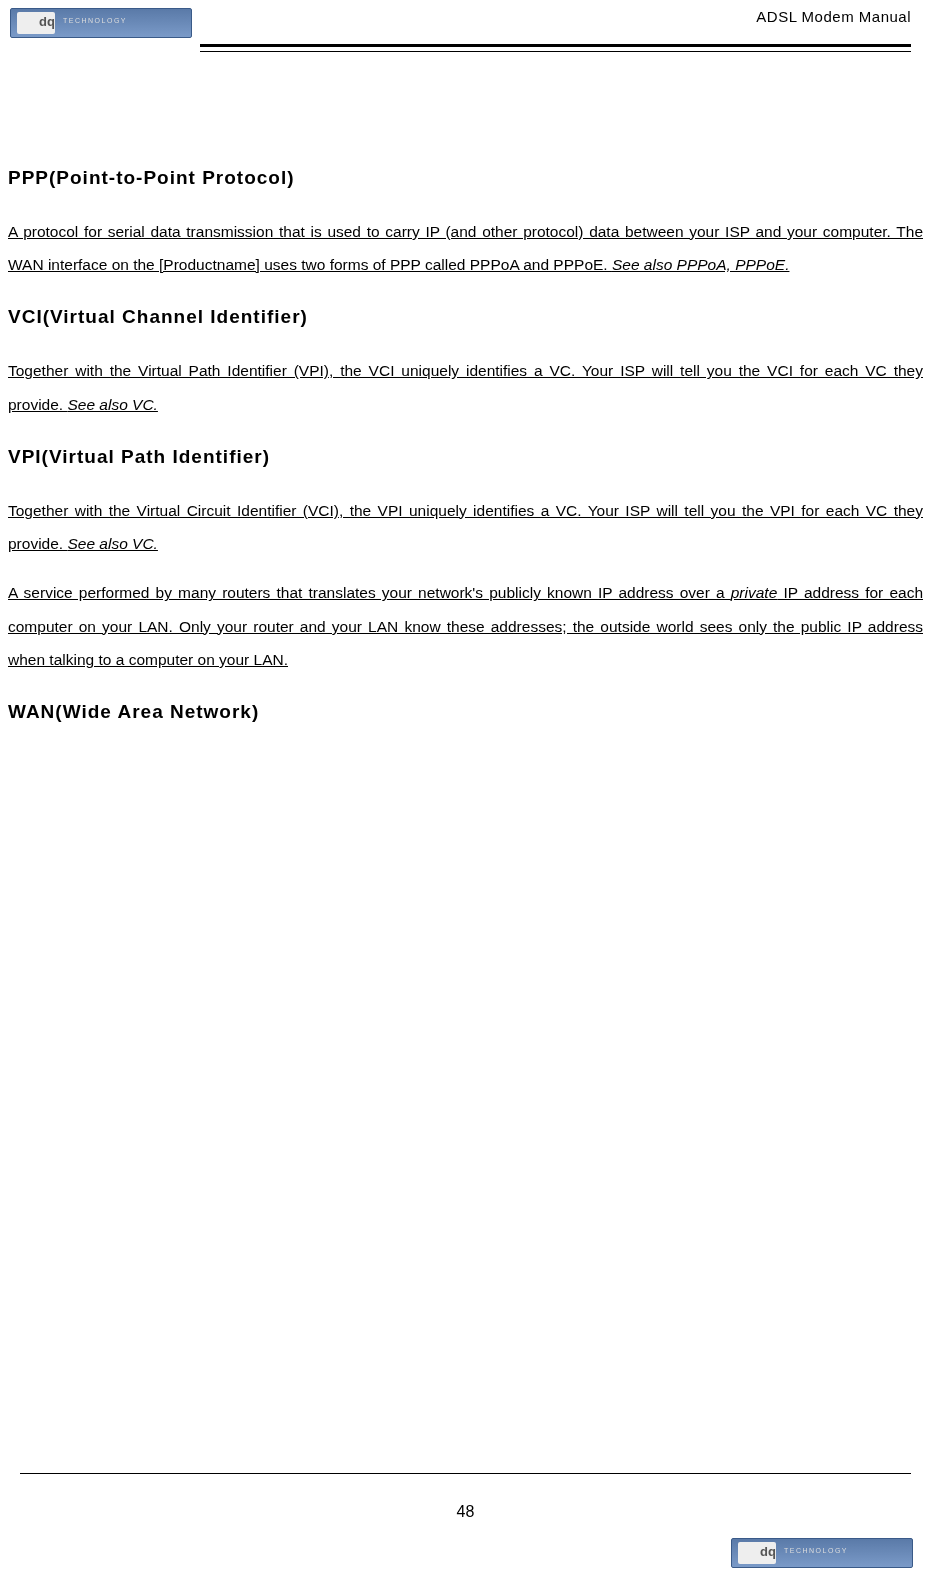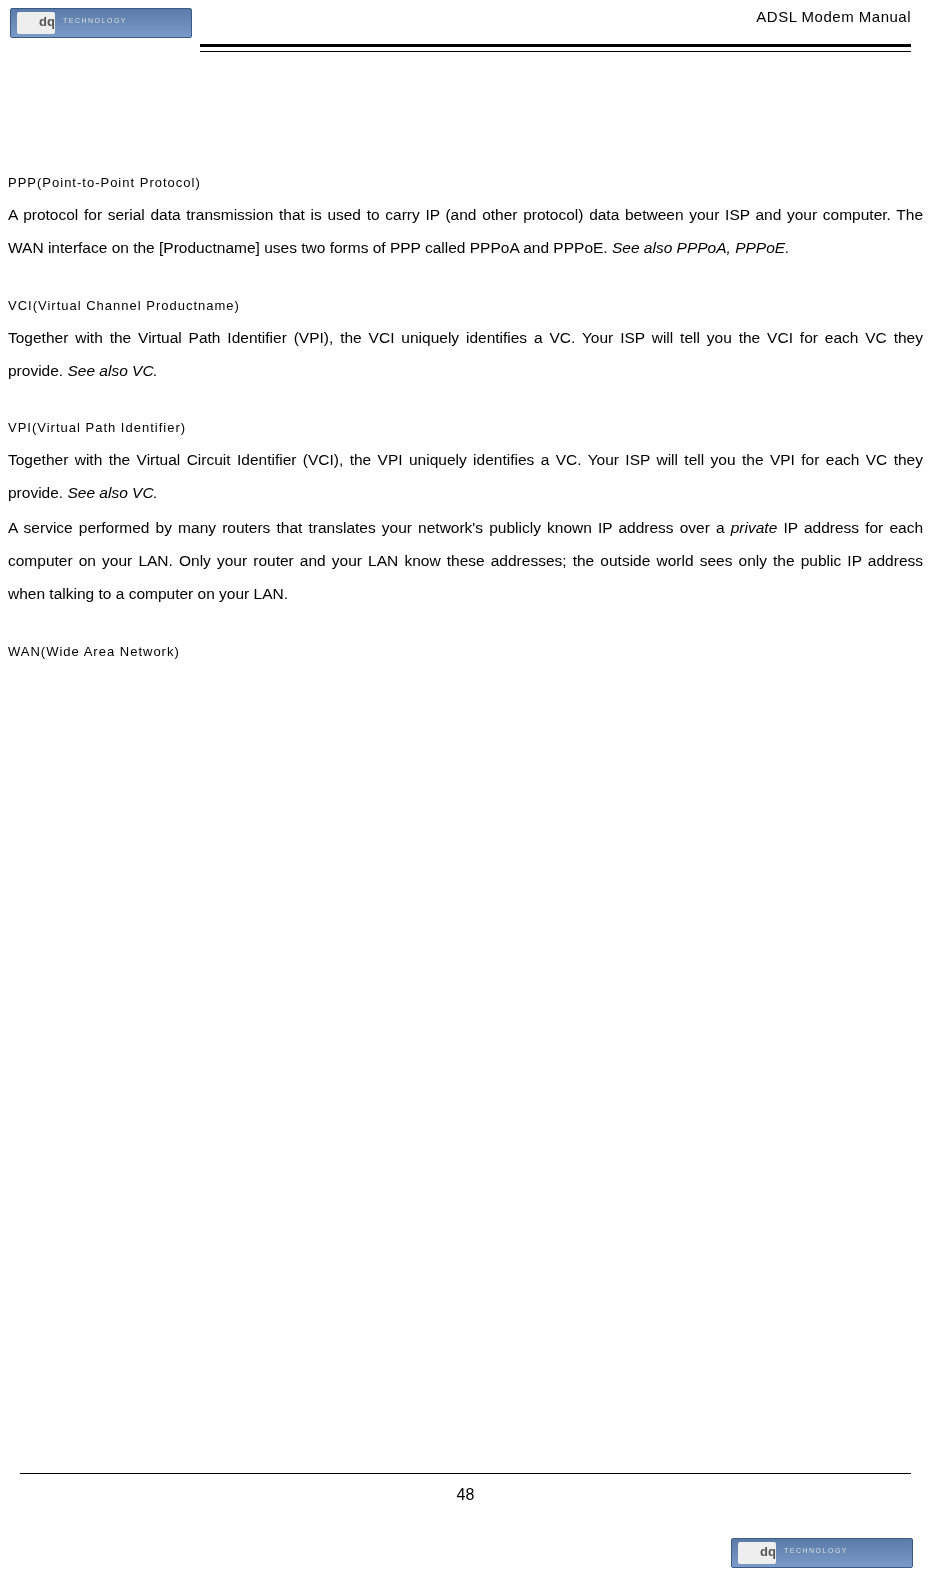--- a/index.html
+++ b/index.html
@@ -71,45 +71,46 @@
       border: none;
       border-top: 1px solid black;
     }
     .content {
       padding: 90px 8px 20px 8px;
       font-size: 15.5px;
       line-height: 2.15;
       color: #000;
     }
     .term-heading {
-      font-weight: normal;
+      font-weight: bold;
       letter-spacing: 1px;
-      margin-top: 27px;
+      margin-top: 16px;
       margin-bottom: 0;
-      font-size: 13px;
+      font-size: 19px;
     }
     .definition {
-      margin-top: 1px;
+      margin-top: 16px;
       margin-bottom: 0;
       text-align: justify;
+      text-decoration: underline;
     }
     .italic {
       font-style: italic;
     }
     .footer-rule {
       position: absolute;
       bottom: 108px;
       left: 20px;
       right: 20px;
       border: none;
       border-top: 1.5px solid black;
     }
     .page-number {
       position: absolute;
-      bottom: 86px;
+      bottom: 69px;
       left: 0;
       right: 0;
       text-align: center;
       font-size: 16px;
     }
     .logo-bottom {
       position: absolute;
       bottom: 22px;
       right: 18px;
       width: 180px;
@@ -138,21 +139,21 @@
 <hr class="header-rule">
 <hr class="header-rule-thin">
 
 <div class="content">
 
   <div class="term-heading">PPP(Point-to-Point Protocol)</div>
   <p class="definition">
     <span>A protocol for serial data transmission that is used to carry IP (and other protocol) data between your ISP and your computer. The WAN interface on the [Productname] uses two forms of PPP called PPPoA and PPPoE. </span><span class="italic">See also PPPoA, PPPoE.</span><span></span>
   </p>
 
-  <div class="term-heading">VCI(Virtual Channel Productname)</div>
+  <div class="term-heading">VCI(Virtual Channel Identifier)</div>
   <p class="definition">
     <span>Together with the Virtual Path Identifier (VPI), the VCI uniquely identifies a VC. Your ISP will tell you the VCI for each VC they provide. </span><span class="italic">See also VC.</span><span></span>
   </p>
 
   <div class="term-heading">VPI(Virtual Path Identifier)</div>
   <p class="definition">
     <span>Together with the Virtual Circuit Identifier (VCI), the VPI uniquely identifies a VC. Your ISP will tell you the VPI for each VC they provide. </span><span class="italic">See also VC.</span><span></span>
   </p>
 
   <p class="definition">

